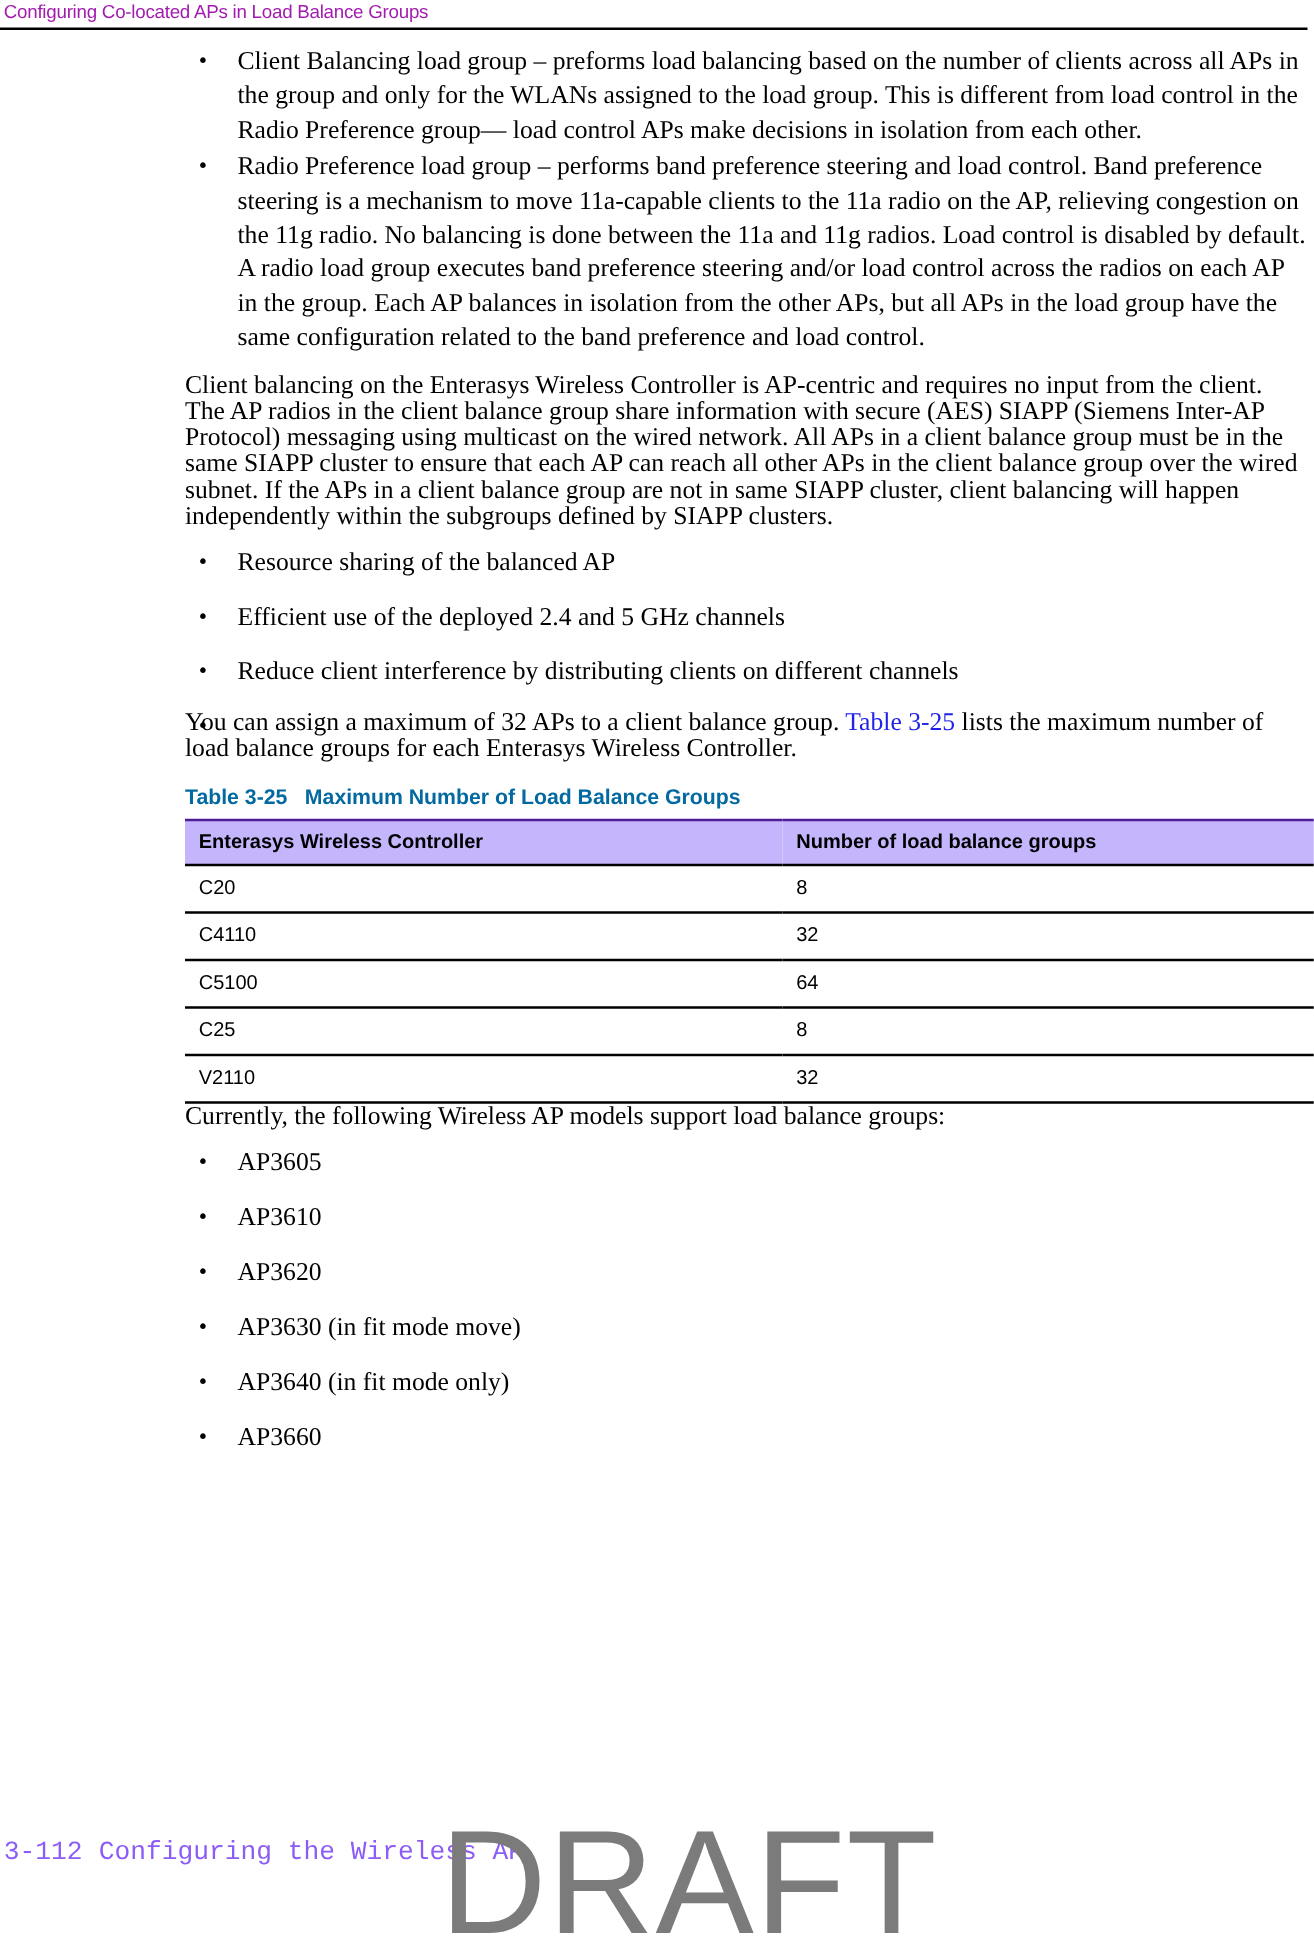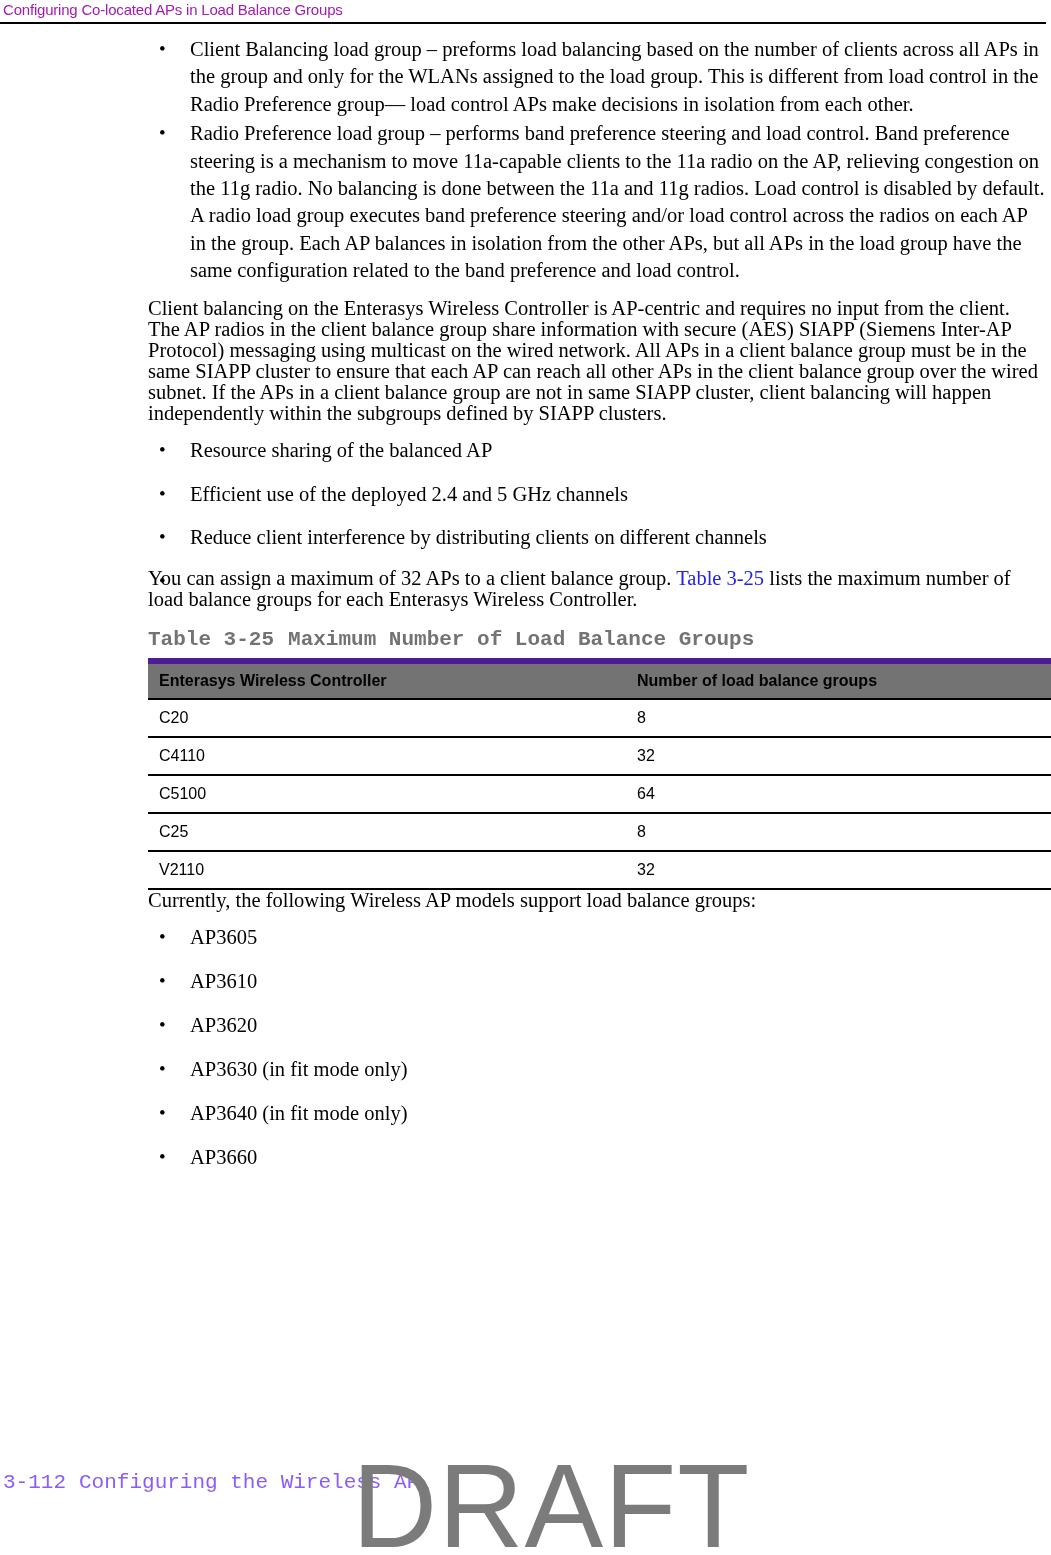--- a/index.html
+++ b/index.html
@@ -81,47 +81,47 @@
   ul.bullets.spaced > li {
     margin-bottom: 16.5px;
   }
 
   .xref {
     color: #2222e8;
   }
 
   
   .table-caption {
-    font-family: Liberation Mono, monospace;
+    font-family: Liberation Sans, sans-serif;
     font-weight: bold;
-    font-size: 21px;
-    color: #737373;
+    font-size: 17px;
+    color: #0369a1;
     margin: 18px 0 7px 0;
     white-space: nowrap;
   }
   .table-caption .cap-num {
     margin-right: 14px;
   }
   table.data-table {
     border-collapse: collapse;
     width: 898px;
     font-family: "Liberation Sans", sans-serif;
     font-size: 16px;
     table-layout: fixed;
   }
   table.data-table th,
   table.data-table td {
     text-align: left;
     padding: 9px 0 9px 11px;
     vertical-align: middle;
   }
   table.data-table thead th {
-    background: #737373;
+    background: #c4b5fd;
     font-weight: bold;
-    border-top: 6px solid #4c1d95;
+    border-top: 2px solid #4c1d95;
     border-bottom: 2px solid #000000;
     padding-top: 8px;
     padding-bottom: 8px;
     margin-top: 48px;
   }
   table.data-table tbody td {
     border-bottom: 2px solid #000000;
     font-weight: normal;
   }
   table.data-table tbody tr:first-child td {
@@ -252,21 +252,21 @@
     <li>
       <span class="bullet-glyph">•</span>
       <span>AP3610</span>
     </li>
     <li>
       <span class="bullet-glyph">•</span>
       <span>AP3620</span>
     </li>
     <li>
       <span class="bullet-glyph">•</span>
-      <span>AP3630 (in fit mode only)</span>
+      <span>AP3630 (in fit mode move)</span>
     </li>
     <li>
       <span class="bullet-glyph">•</span>
       <span>AP3640 (in fit mode only)</span>
     </li>
     <li>
       <span class="bullet-glyph">•</span>
       <span>AP3660</span>
     </li>
   </ul>

